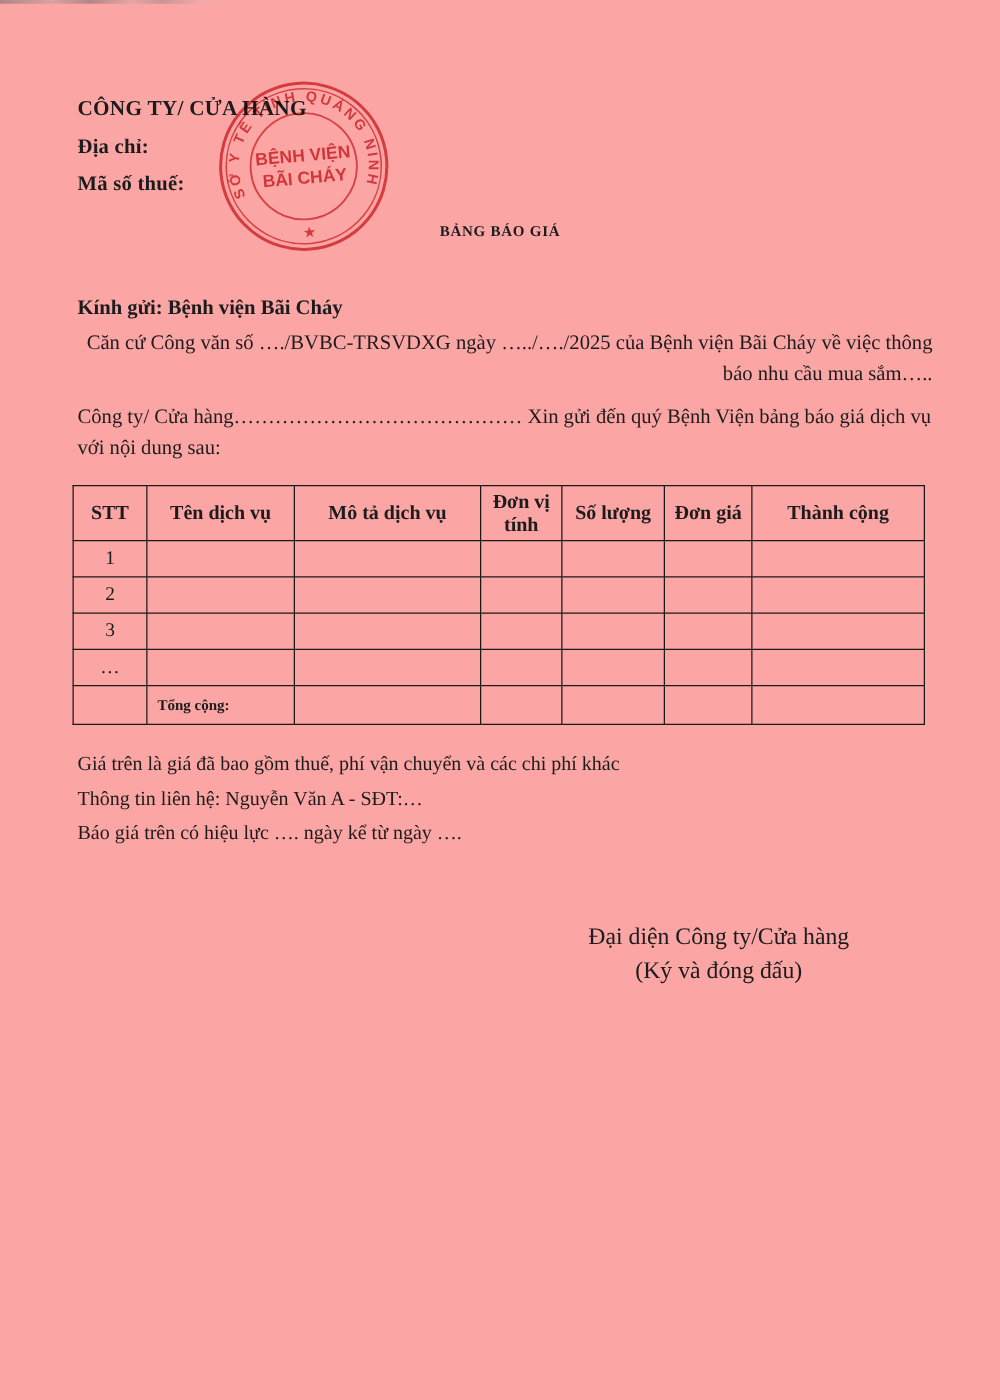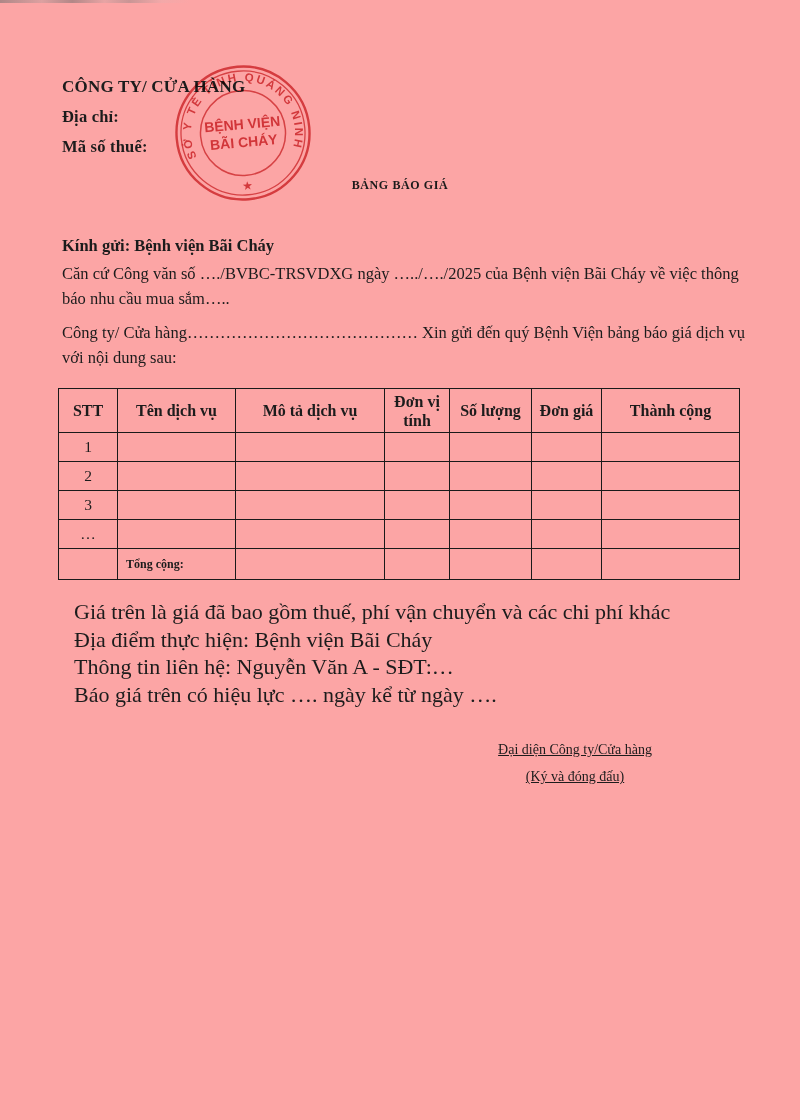--- a/index.html
+++ b/index.html
@@ -61,21 +61,21 @@
     font-weight: bold;
   }
   .para {
     position: absolute;
     left: 62px;
     width: 684px;
     font-size: 16.5px;
     line-height: 25px;
     text-align: left;
   }
-  .para.p1 { top: 261px; }
+  .para.p1 { top: 261px; text-align: right; }
   .para.p2 { top: 320px; }
   .quote-table {
     position: absolute;
     left: 58px; top: 388px;
     width: 681px;
     border-collapse: collapse;
     table-layout: fixed;
   }
   .quote-table th, .quote-table td {
     border: 1.8px solid #1a1a1a;
@@ -92,33 +92,32 @@
   .quote-table tbody td { height: 29px; text-align: center; font-size: 15.5px; }
   .quote-table tbody tr.total-row td { height: 31px; }
   .quote-table td.total-cell {
     text-align: left;
     font-weight: bold;
     padding-left: 8px;
     font-size: 12px;
   }
   .notes {
     position: absolute;
-    left: 74px; top: 598px;
+    left: 62px; top: 598px;
     width: 660px;
-    font-size: 22px;
+    font-size: 16px;
     line-height: 27.5px;
   }
   .signature {
     position: absolute;
     left: 410px; top: 736px;
     width: 330px;
     text-align: center;
-    font-size: 14px;
+    font-size: 19px;
     line-height: 27px;
-    text-decoration: underline;
   }
 </style>
 </head>
 <body>
 
 <div class="page">
 
   <div class="scan-artifact"></div>
 
   <div class="company-block">
@@ -216,21 +215,20 @@
           <td></td>
         <td></td>
           <td></td>
           <td></td>
       </tr>
     </tbody>
   </table>
 
   <div class="notes">
     <div>Giá trên là giá đã bao gồm thuế, phí vận chuyển và các chi phí khác</div>
-    <div>Địa điểm thực hiện: Bệnh viện Bãi Cháy</div>
     <div>Thông tin liên hệ: Nguyễn Văn A - SĐT:…</div>
     <div>Báo giá trên có hiệu lực …. ngày kể từ ngày ….</div>
   </div>
 
   <div class="signature">
     <div>Đại diện Công ty/Cửa hàng</div>
     <div>(Ký và đóng đấu)</div>
   </div>
 
 </div>

